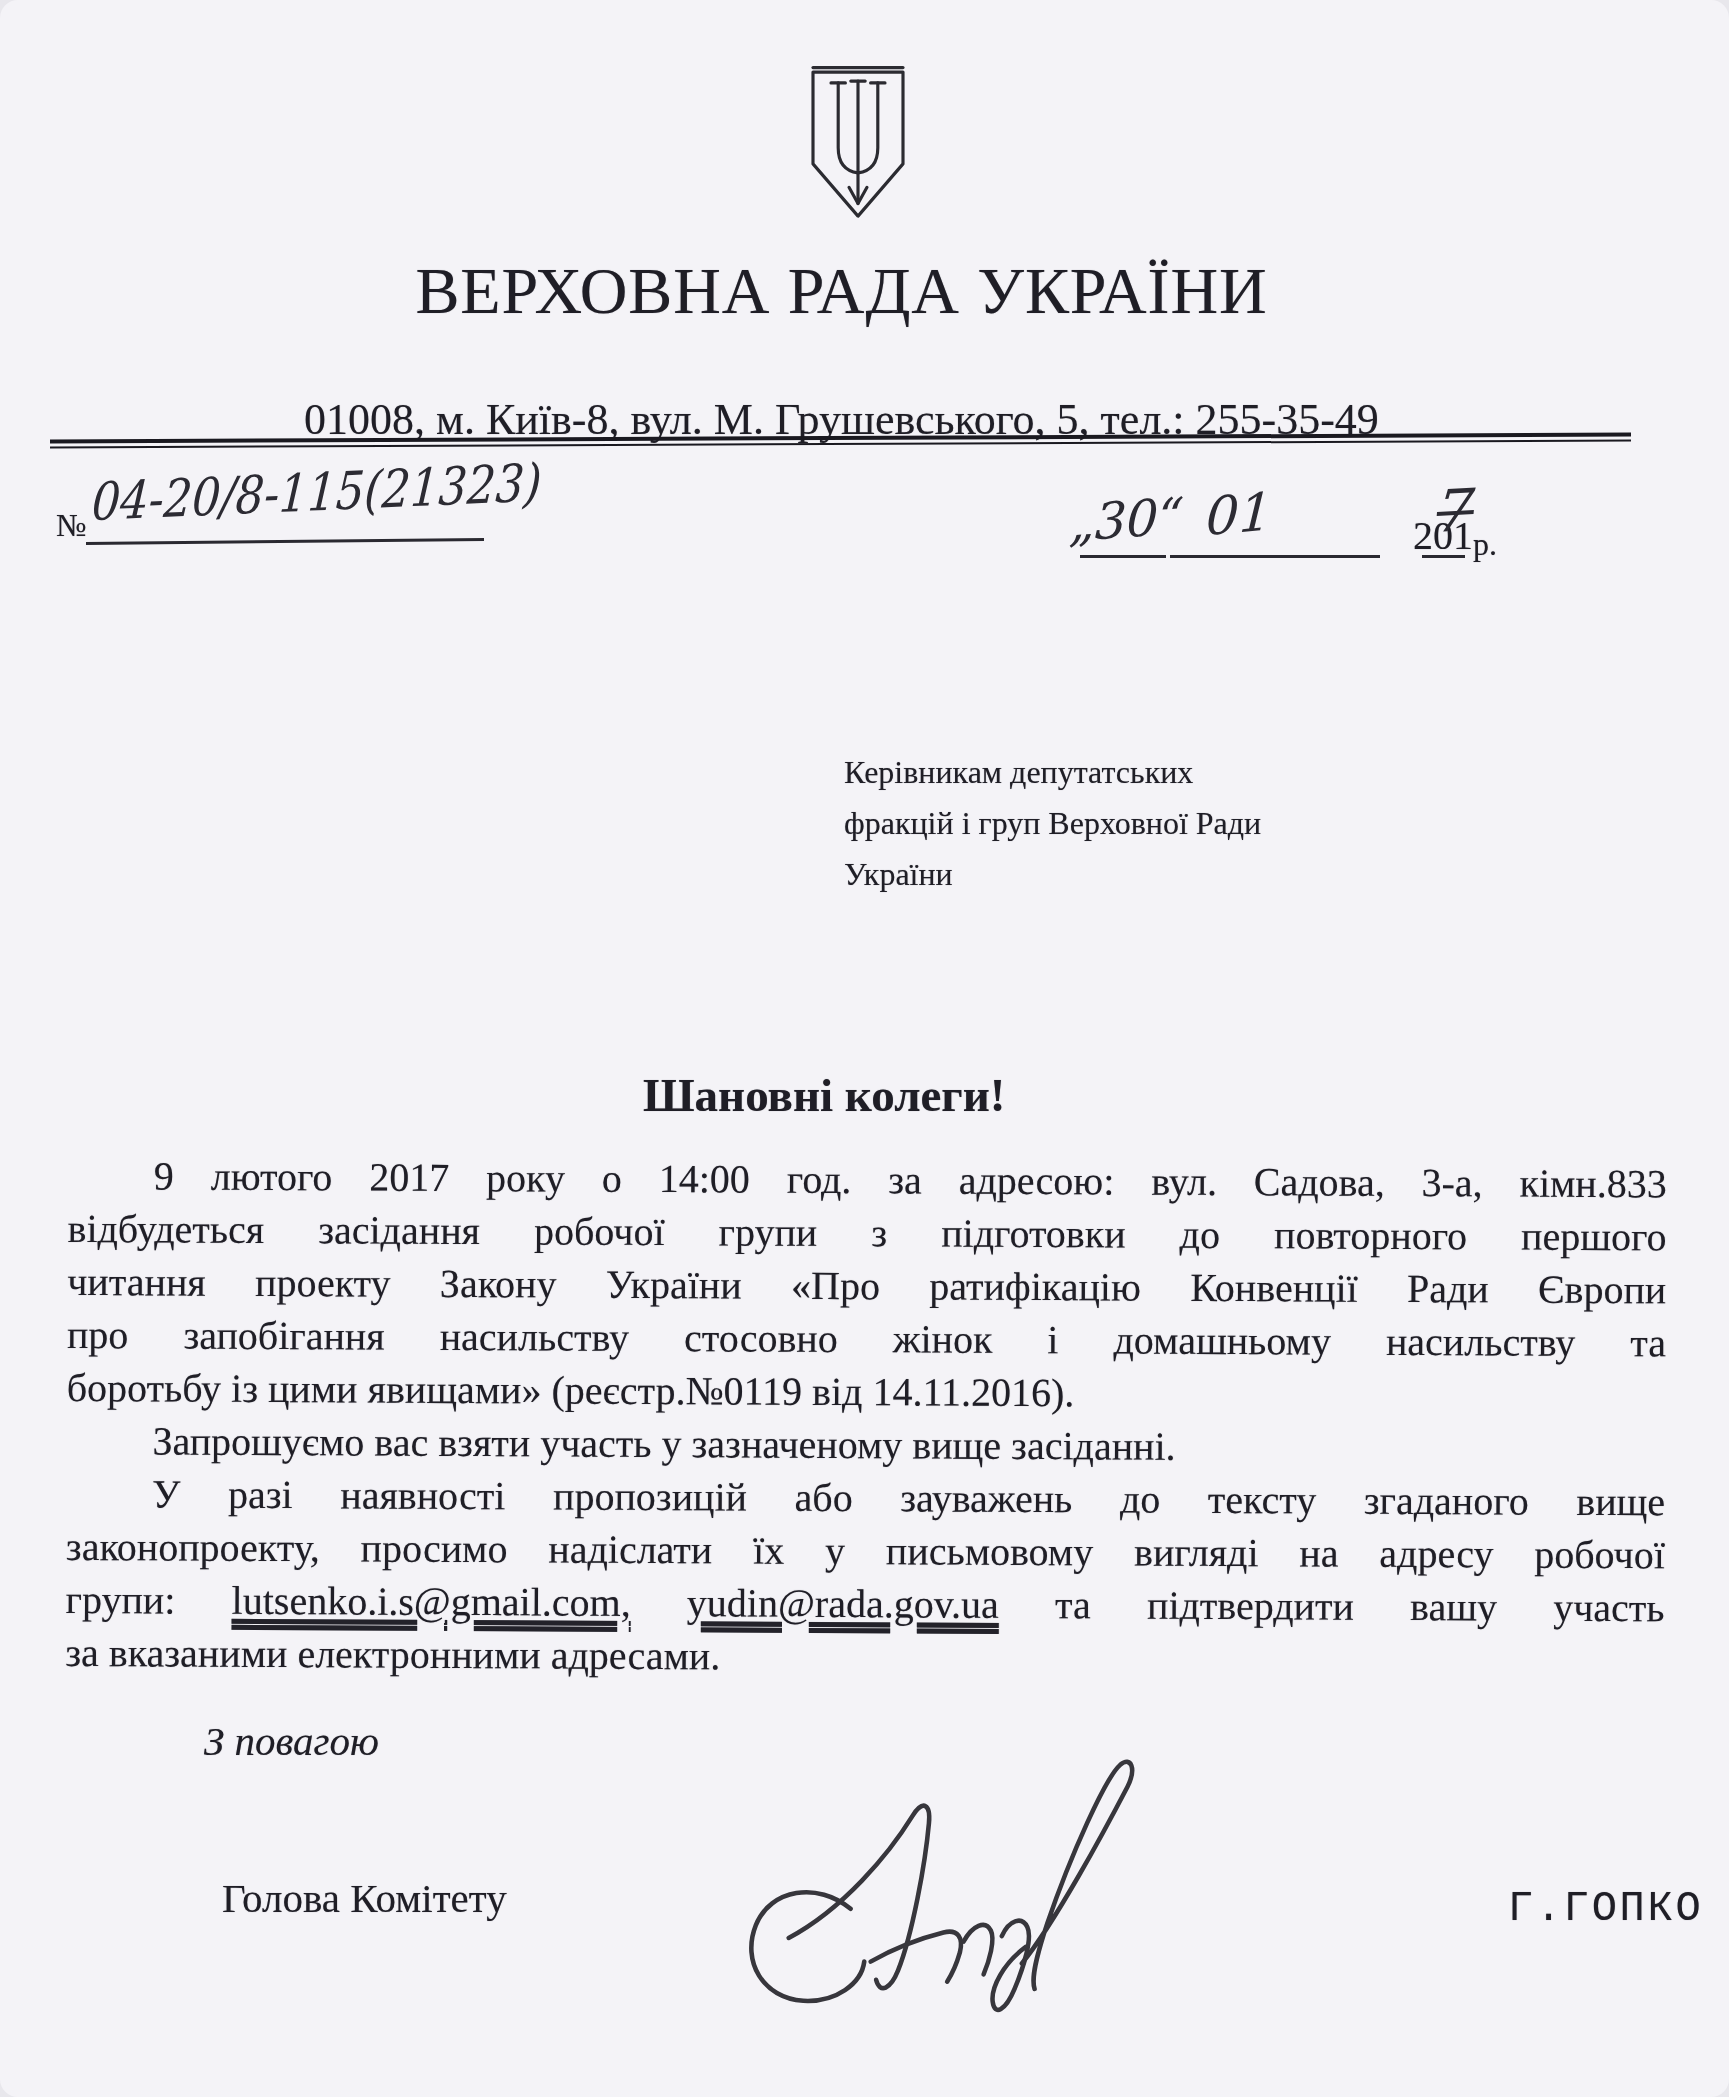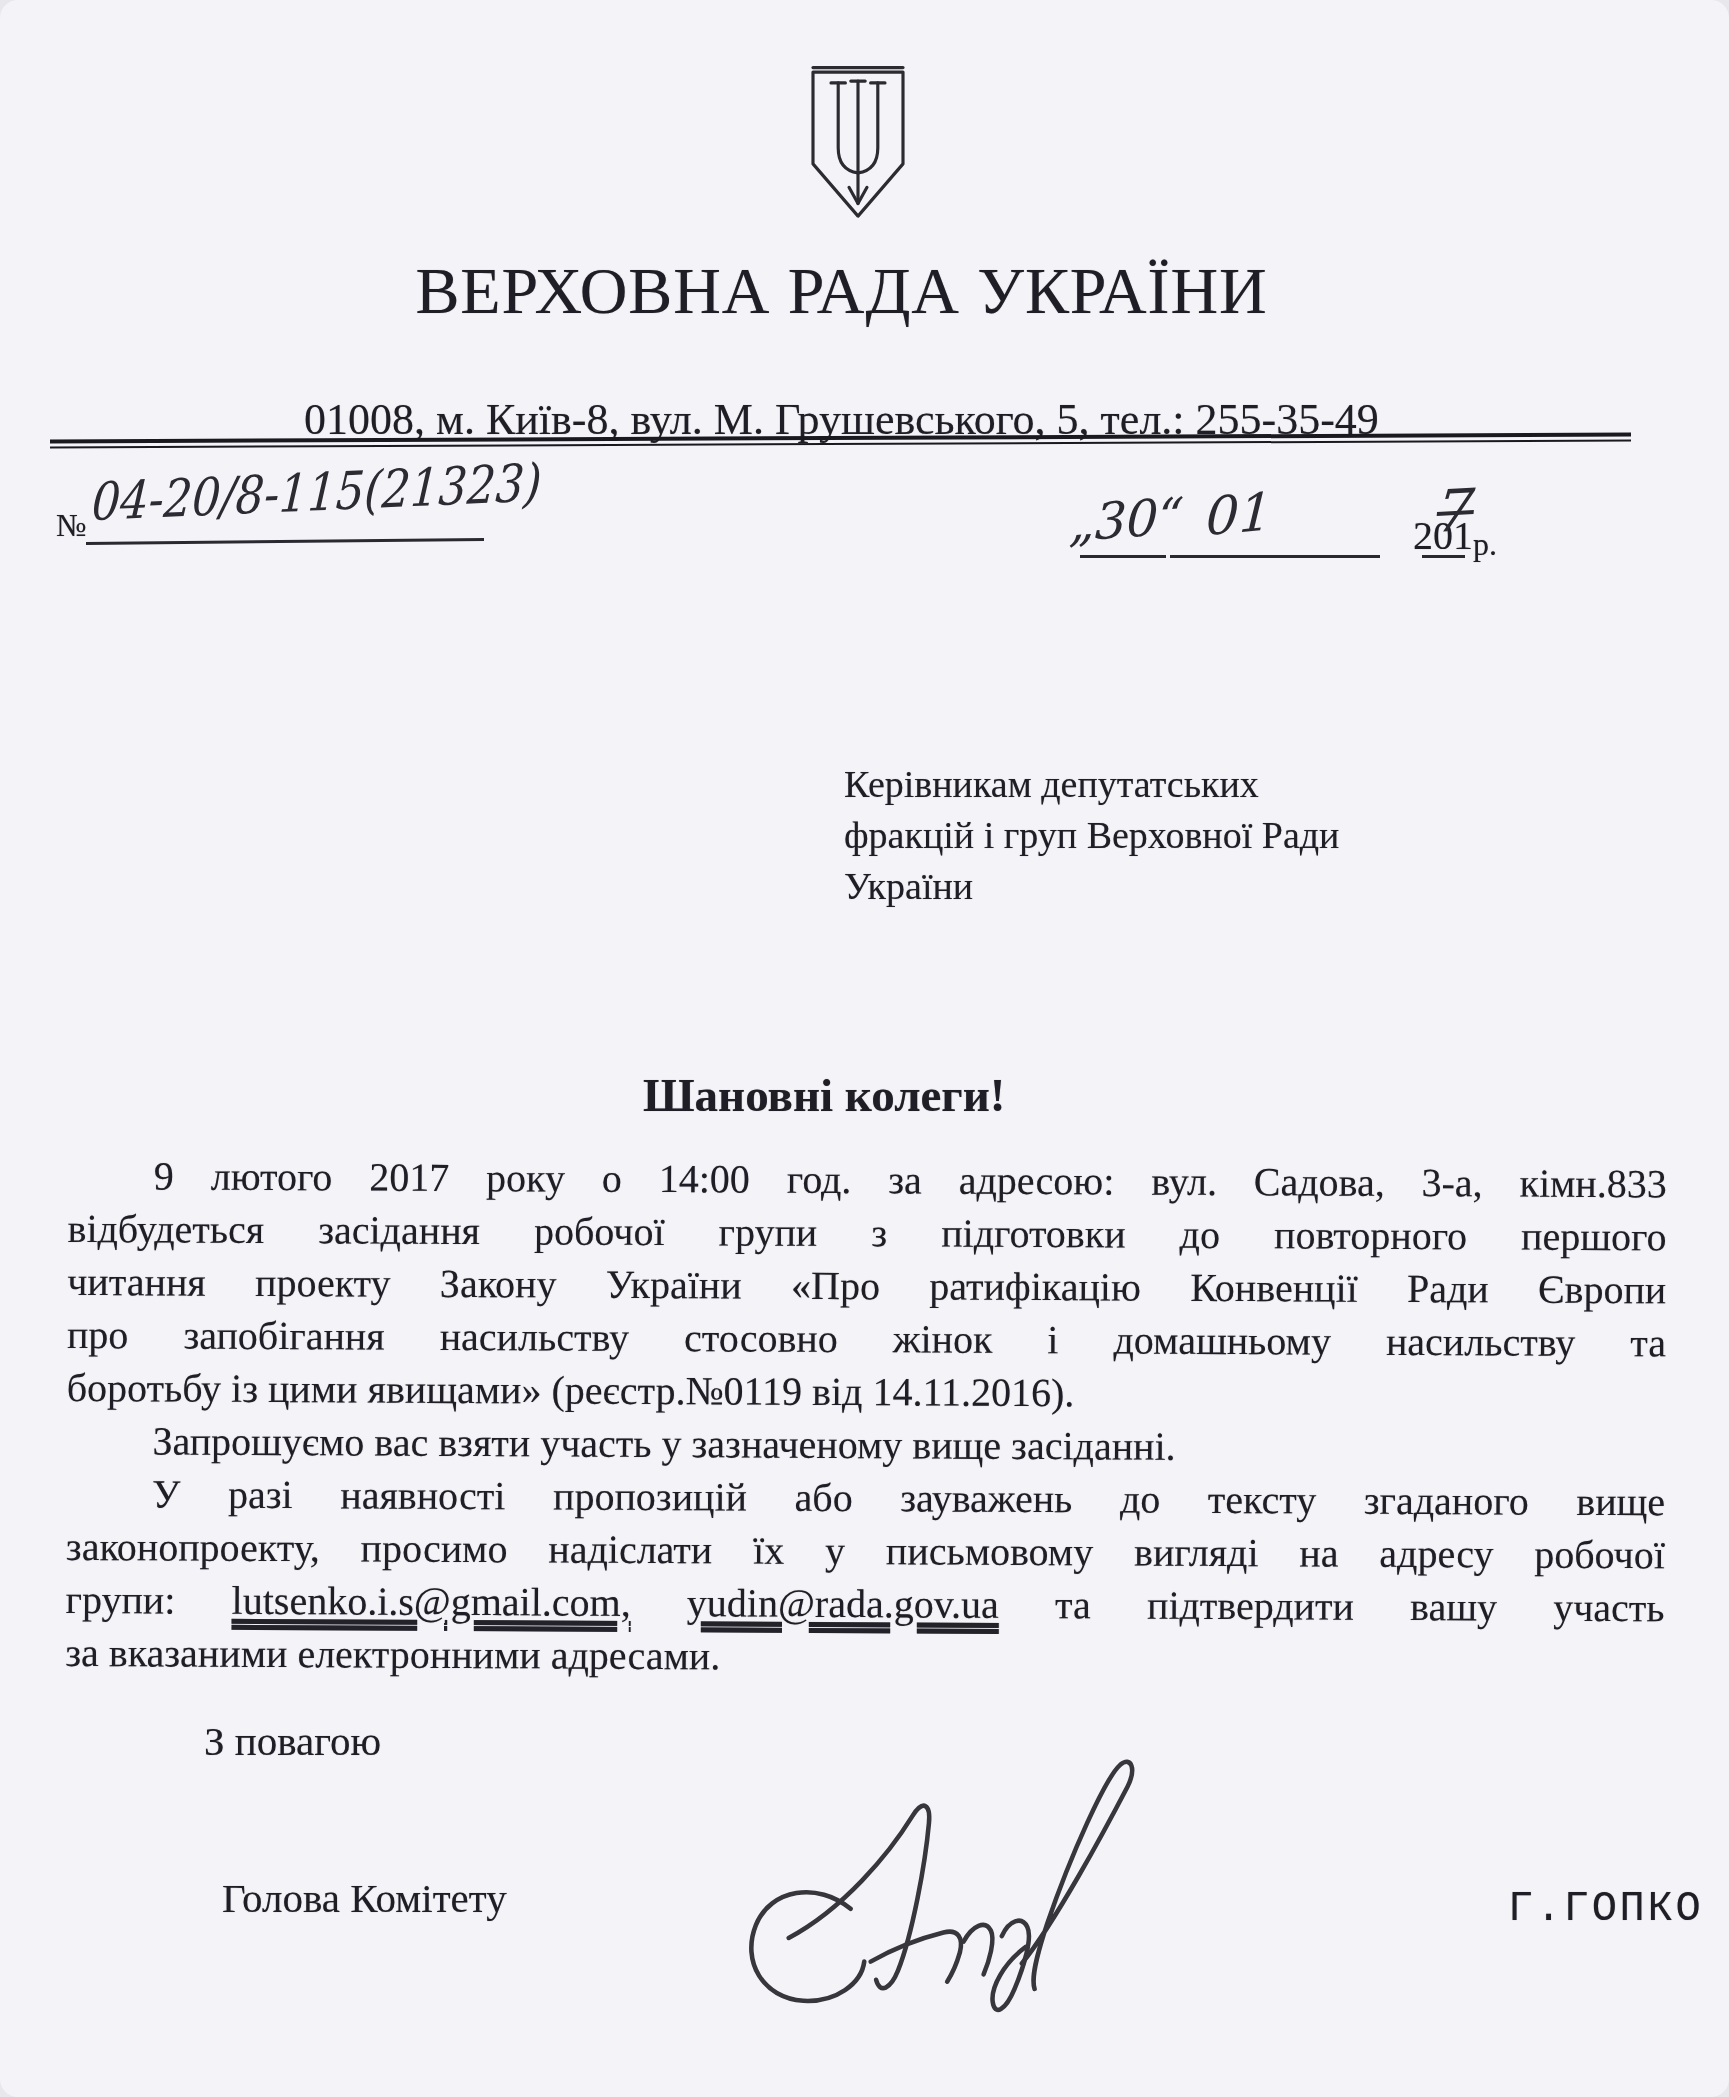--- a/index.html
+++ b/index.html
@@ -38,21 +38,21 @@
   .month{left:1206px;top:484px;font-size:52px;transform:rotate(-5deg) skewX(-8deg);}
   .month-line{left:1170px;top:555px;width:210px;}
   .year-printed{left:1389px;top:512px;font-size:40px;margin-left:24px;}
   .year-digit{left:1437px;top:477px;font-size:58px;
               text-decoration:line-through;text-decoration-thickness:3.6px;
               transform:rotate(-3deg) skewX(-8deg);}
   .year-line{left:1422px;top:555px;width:43px;}
   .year-suffix{left:1473px;top:526px;font-size:32px;}
 
   
-  .recipient{left:844px;top:747px;font-size:38px;line-height:51px;margin-top:12px;}
+  .recipient{left:844px;top:747px;font-size:32px;line-height:51px;}
   .recipient div{white-space:nowrap;}
 
   
   .salutation{left:643px;top:1068px;font-size:47px;font-weight:bold;}
   .body-block{
     position:absolute;left:68px;top:1149px;width:1599px;
     font-size:40px;line-height:53px;
     transform:rotate(.3deg);transform-origin:0 0;
   }
   .bline{text-align:justify;text-align-last:justify;}
@@ -60,21 +60,21 @@
   .bline.ind{padding-left:86px;}
   .email{
     text-decoration:underline;
     text-decoration-style:double;
     text-decoration-thickness:5.4px;
     text-underline-offset:4.5px;
     text-decoration-color:#23222a;
   }
 
   
-  .closing{left:204px;top:1717px;font-size:41px;}
+  .closing{left:204px;top:1717px;font-size:41px;font-style:italic;}
   .signer-title{left:222px;top:1874px;font-size:41px;}
   .signer-name{left:1508px;top:1885px;font-size:42px;letter-spacing:2.7px;font-family:Liberation Mono, monospace;}
   .signature{left:734px;top:1744px;width:419px;height:284px;}
 </style>
 </head>
 <body>
 
 <div class="page">
 
   <svg class="abs emblem" viewBox="0 0 120 182" fill="none" stroke="#2b2b31" stroke-width="3.5" stroke-linecap="round" stroke-linejoin="round">

